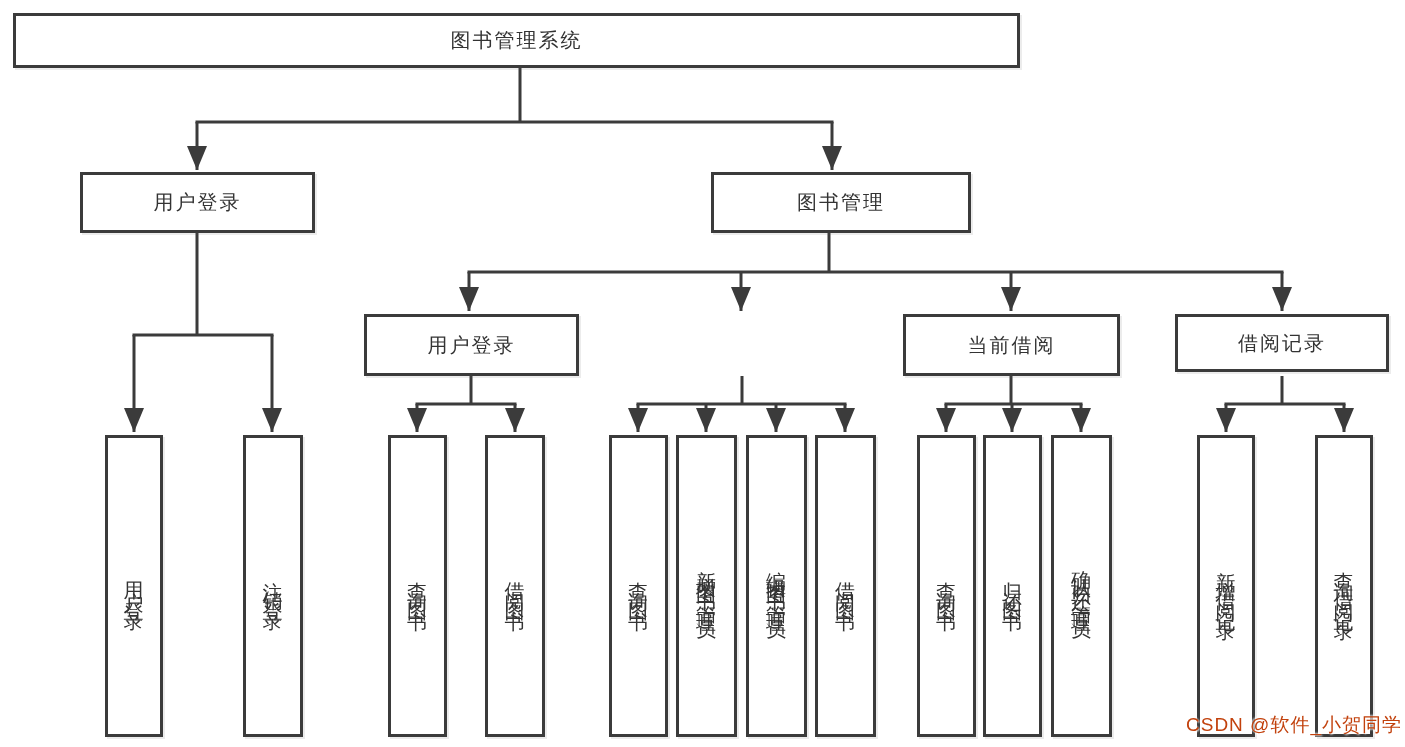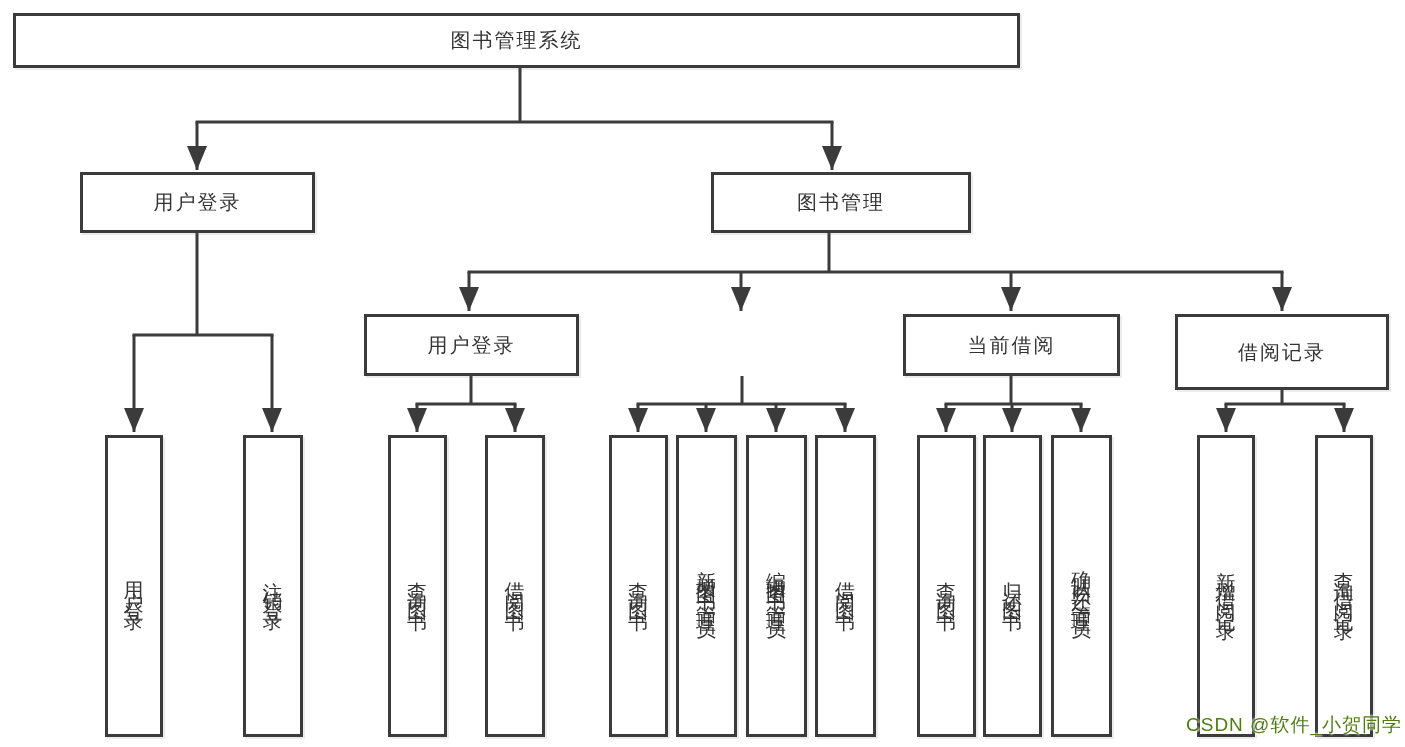--- a/index.html
+++ b/index.html
@@ -13,21 +13,21 @@
     display:flex;align-items:center;justify-content:center;z-index:2;
     box-shadow:2px 2px 0 rgba(100,100,100,0.12);
   }
   .node.h span{font-size:20px;letter-spacing:2px;white-space:nowrap;}
   .node.v span{
     writing-mode:vertical-rl;text-orientation:mixed;font-size:20px;
     letter-spacing:10px;line-height:1;max-height:100%;
   }
   .node.v.long span{letter-spacing:7px;}
   .watermark{
-    position:absolute;left:1186px;top:712px;z-index:3;font-size:19px;color:#4d7c0f;
+    position:absolute;left:1186px;top:712px;z-index:3;font-size:19px;color:#c2410c;
     letter-spacing:1px;white-space:nowrap;
     text-shadow:1px 1px 2px #ffffff,-1px -1px 2px #ffffff;
   }
 </style>
 </head>
 <body>
 
 <div class="canvas">
 
   <svg class="wires" width="1405" height="747" viewBox="0 0 1405 747">
@@ -92,21 +92,21 @@
   <div class="node h" style="left:711px;top:172px;width:260px;height:61px">
     <span>图书管理</span>
   </div>
 
   <div class="node h" style="left:364px;top:314px;width:215px;height:62px">
     <span>用户登录</span>
   </div>
   <div class="node h" style="left:903px;top:314px;width:217px;height:62px">
     <span>当前借阅</span>
   </div>
-  <div class="node h" style="left:1175px;top:314px;width:214px;height:76px">
+  <div class="node h" style="left:1175px;top:314px;width:214px;height:58px">
     <span>借阅记录</span>
   </div>
 
   <div class="node v" style="left:105px;top:435px;width:58px;height:302px">
     <span>用户登录</span>
   </div>
   <div class="node v" style="left:243px;top:435px;width:60px;height:302px">
     <span>注销登录</span>
   </div>
 

